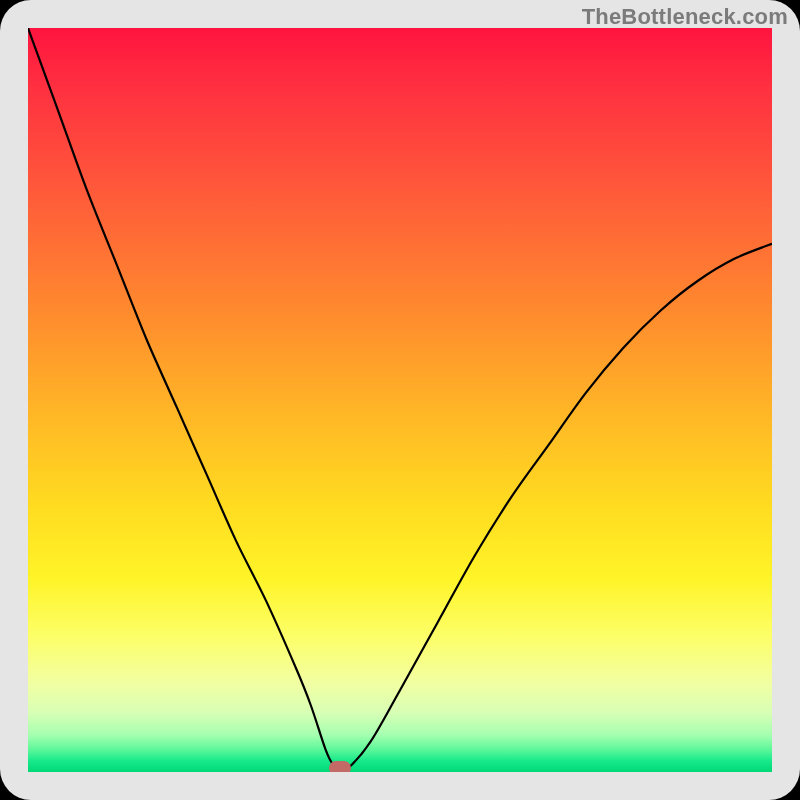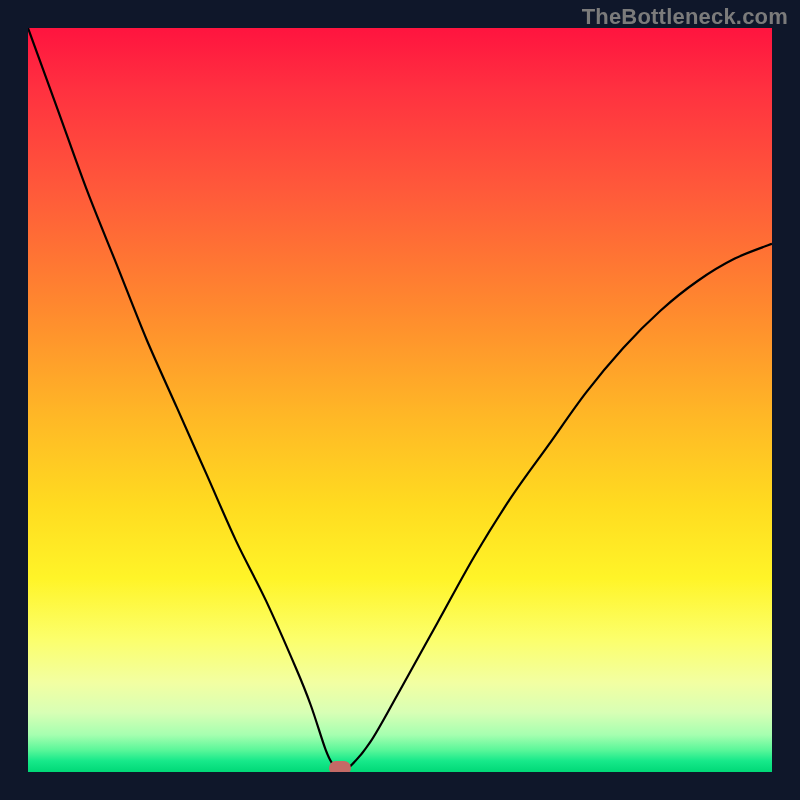--- a/index.html
+++ b/index.html
@@ -7,21 +7,22 @@
     padding: 0;
     width: 800px;
     height: 800px;
     background: #000;
     overflow: hidden;
   }
   .frame {
     position: relative;
     width: 800px;
     height: 800px;
-    background: #0f172a;
+    background: #e5e5e5;
+    border-radius: 31px;
   }
   .watermark {
     position: absolute;
     top: 4px;
     right: 12px;
     color: #7b7b7b;
     font-family: Arial, Helvetica, sans-serif;
     font-size: 22px;
     font-weight: 600;
     letter-spacing: 0.2px;

